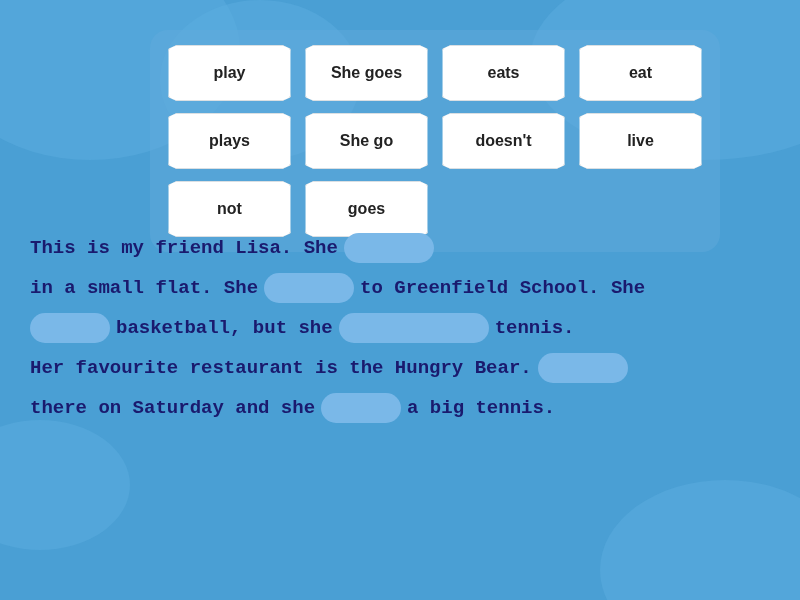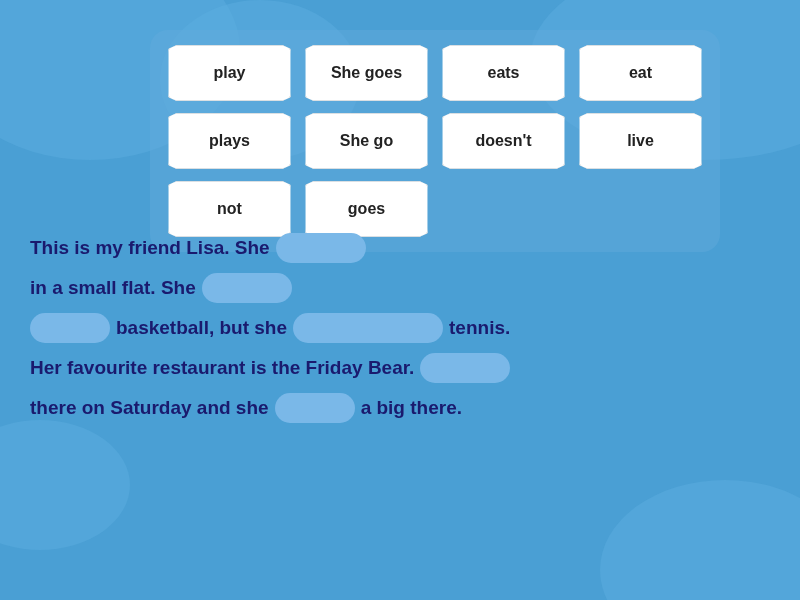--- a/index.html
+++ b/index.html
@@ -54,20 +54,21 @@
 
     .text-area {
       position: absolute;
       top: 230px;
       left: 30px;
       right: 30px;
       font-size: 19px;
       font-weight: bold;
       color: #1a1a6e;
       line-height: 1.9;
+      font-family: Liberation Mono, monospace;
     }
 
     .text-line {
       display: flex;
       align-items: center;
       flex-wrap: wrap;
       gap: 6px;
       margin-bottom: 4px;
     }
 
@@ -121,29 +122,30 @@
   </div>
 
 <div class="text-area">
   <div class="text-line">
     <span class="text-segment">This is my friend Lisa. She</span>
     <span class="answer-blank medium"></span>
   </div>
   <div class="text-line">
     <span class="text-segment">in a small flat. She</span>
     <span class="answer-blank medium"></span>
+    <span class="text-segment">to Greenfield School. She</span>
   </div>
   <div class="text-line">
     <span class="answer-blank small"></span>
     <span class="text-segment">basketball, but she</span>
     <span class="answer-blank wide"></span>
     <span class="text-segment">tennis.</span>
   </div>
   <div class="text-line">
-    <span class="text-segment">Her favourite restaurant is the Friday Bear.</span>
+    <span class="text-segment">Her favourite restaurant is the Hungry Bear.</span>
     <span class="answer-blank medium"></span>
   </div>
   <div class="text-line">
     <span class="text-segment">there on Saturday and she</span>
     <span class="answer-blank small"></span>
-    <span class="text-segment">a big there.</span>
+    <span class="text-segment">a big tennis.</span>
   </div>
 </div>
 
 </body></html>

